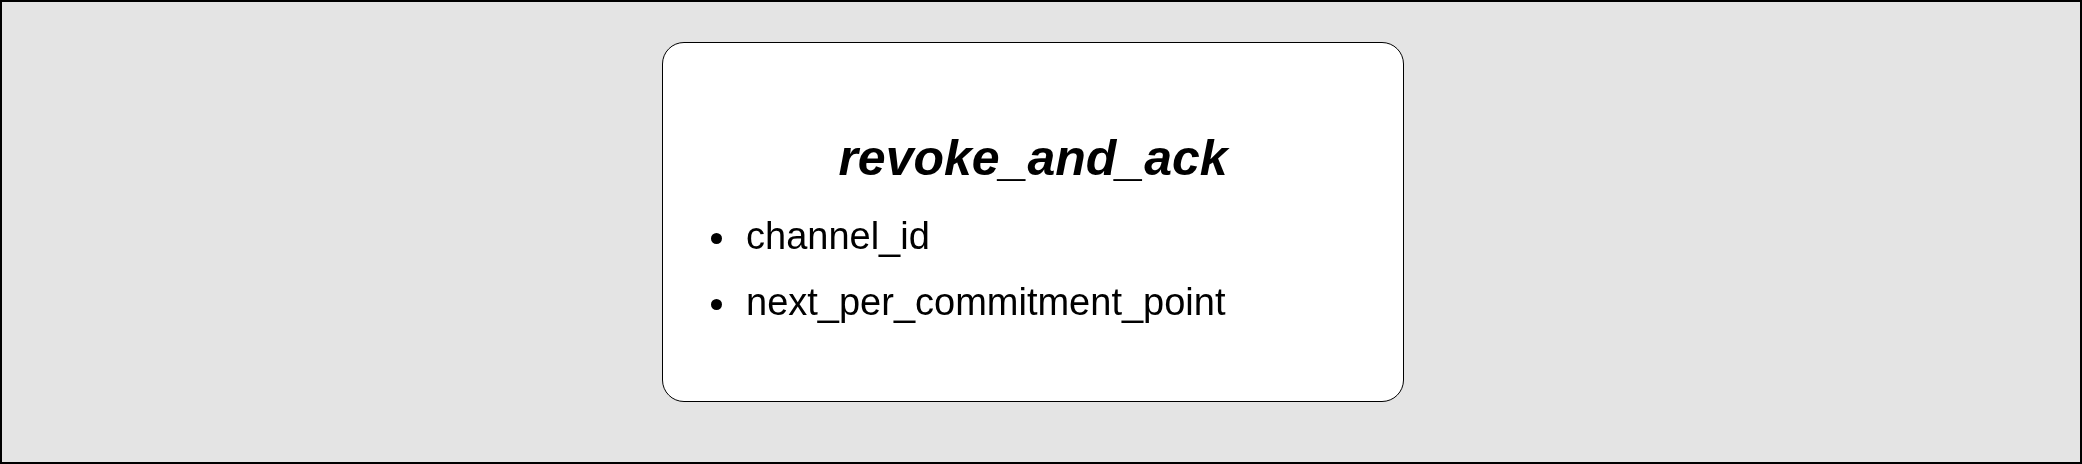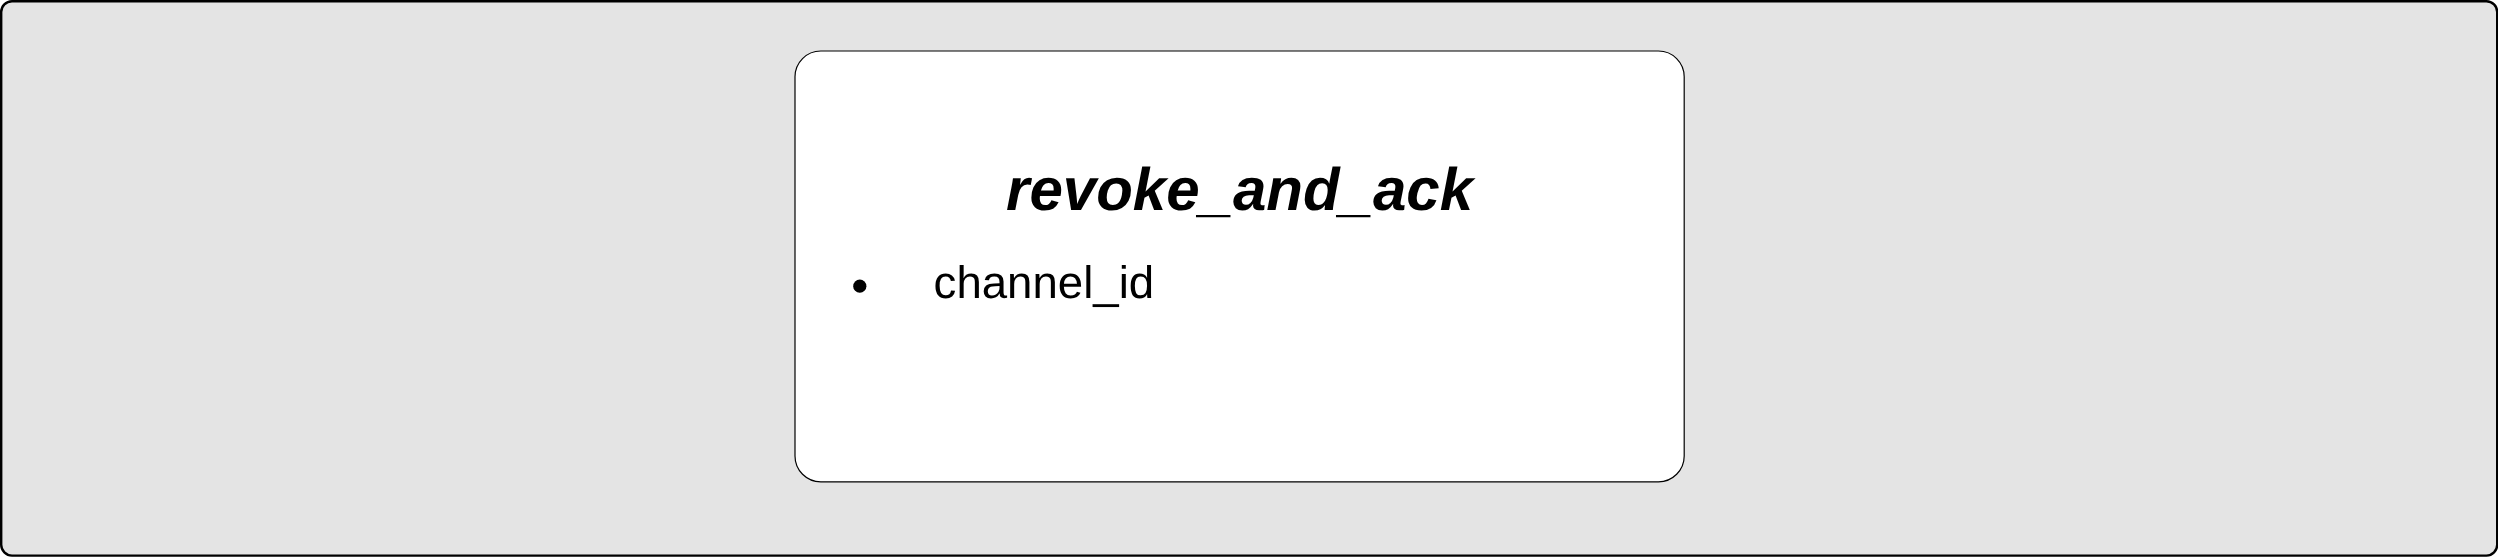--- a/index.html
+++ b/index.html
@@ -16,21 +16,21 @@
     font-family: "Liberation Sans", "DejaVu Sans", sans-serif;
     overflow: hidden;
   }
   .canvas {
     position: absolute;
     left: 0; top: 0;
     width: 2082px;
     height: 464px;
     background: var(--canvas-background);
     border: 2px solid var(--border);
-    border-radius: 10px;
+    border-radius: 0;
   }
   .card {
     position: absolute;
     left: 660px;
     top: 40px;
     width: 742px;
     height: 360px;
     background: var(--card-background);
     border: 1.5px solid var(--border);
     border-radius: 22px;
@@ -51,21 +51,21 @@
   }
   .field-list {
     position: absolute;
     top: 174px;
     left: 0;
     width: 100%;
     list-style: none;
   }
   .field-item {
     position: relative;
-    padding-left: 115px;
+    padding-left: 83px;
     font-size: 38px;
     line-height: 38px;
     color: var(--text);
     margin-bottom: 28px;
     white-space: nowrap;
   }
   .bullet {
     position: absolute;
     left: 48px;
     top: 16px;
@@ -79,15 +79,19 @@
 <body>
 
 <div class="canvas">
   <div class="card">
     <div class="card-title">revoke_and_ack</div>
     <ul class="field-list">
       <li class="field-item">
         <span class="bullet"></span>
         <span>channel_id</span>
       </li>
+      <li class="field-item">
+        <span class="bullet"></span>
+        <span>next_per_commitment_point</span>
+      </li>
     </ul>
   </div>
 </div>
 
 </body></html>

